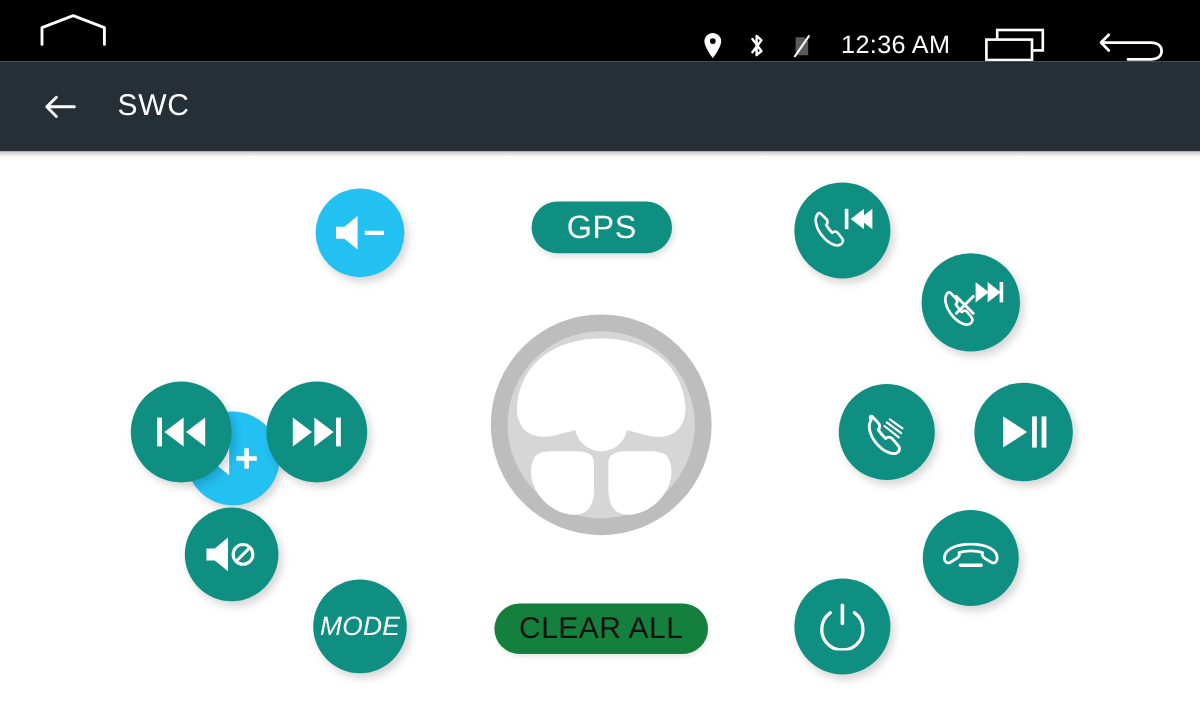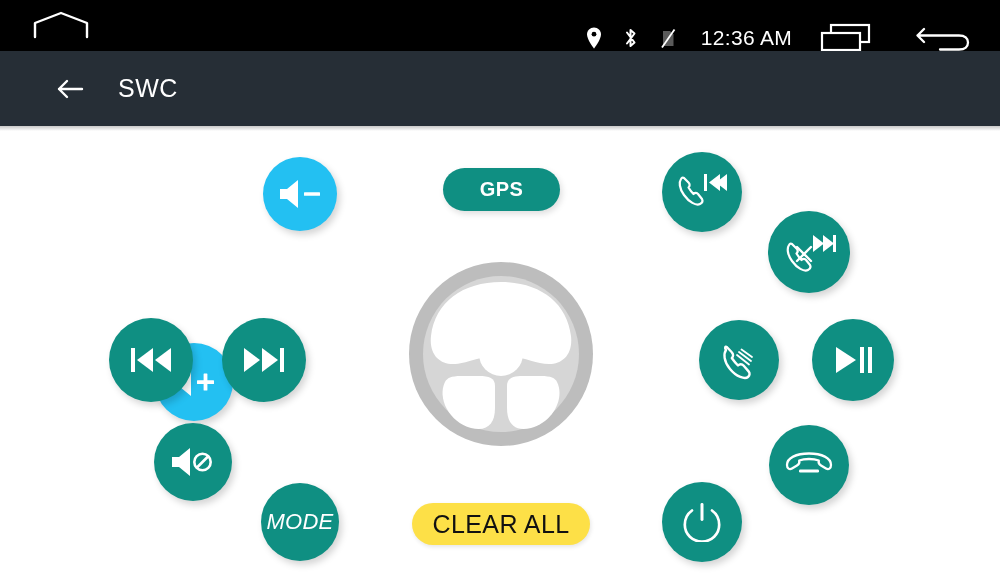--- a/index.html
+++ b/index.html
@@ -24,21 +24,21 @@
   .sb-icon { display:flex; align-items:center; justify-content:center; }
   .sb-clock {
     color:#fff; font-size:21px; letter-spacing:0.3px;
     font-family:"Liberation Sans", sans-serif;
     margin:0 16px 0 14px;
   }
 
   
   .appbar {
     position:absolute; left:0; top:51px; width:1000px; height:75px;
-    background:#262e36; display:flex; align-items:center;padding-left:20px;
+    background:#262e36; display:flex; align-items:center;
   }
   .appbar .back { margin-left:34px; width:32px; height:32px; cursor:pointer; }
   .appbar .title {
     color:#ffffff; font-size:25px; margin-left:32px; letter-spacing:0.5px;
     font-family:"Liberation Sans", sans-serif;
   }
   .appbar-shadow {
     position:absolute; left:0; top:126px; width:1000px; height:5px;
     background:linear-gradient(to bottom, rgba(0,0,0,0.22), rgba(0,0,0,0));
   }
@@ -58,26 +58,25 @@
   .btn .mode-label {
     color:#ffffff; font-size:22px; letter-spacing:0.2px;
     font-family:"Liberation Sans", sans-serif; font-weight:400;
   }
 
   .pill {
     position:absolute; display:flex; align-items:center; justify-content:center;
     border-radius:999px; cursor:pointer; user-select:none;
   }
   .pill.gps {
-    background:#0f8f82; color:#ffffff; font-size:20px; letter-spacing:0.5px;
+    background:#0f8f82; color:#ffffff; font-size:27px; letter-spacing:0.5px;
     box-shadow: 2px 3px 6px rgba(0,0,0,0.13);
-    font-weight: bold;
   }
   .pill.clearall {
-    background:#fde047; color:#111111; font-size:25px; letter-spacing:0.4px;
+    background:#15803d; color:#111111; font-size:25px; letter-spacing:0.4px;
     box-shadow: 1px 2px 4px rgba(0,0,0,0.10);
   }
 
   .wheel { position:absolute; }
 </style>
 </head>
 <body>
 
 <div id="app">
 

